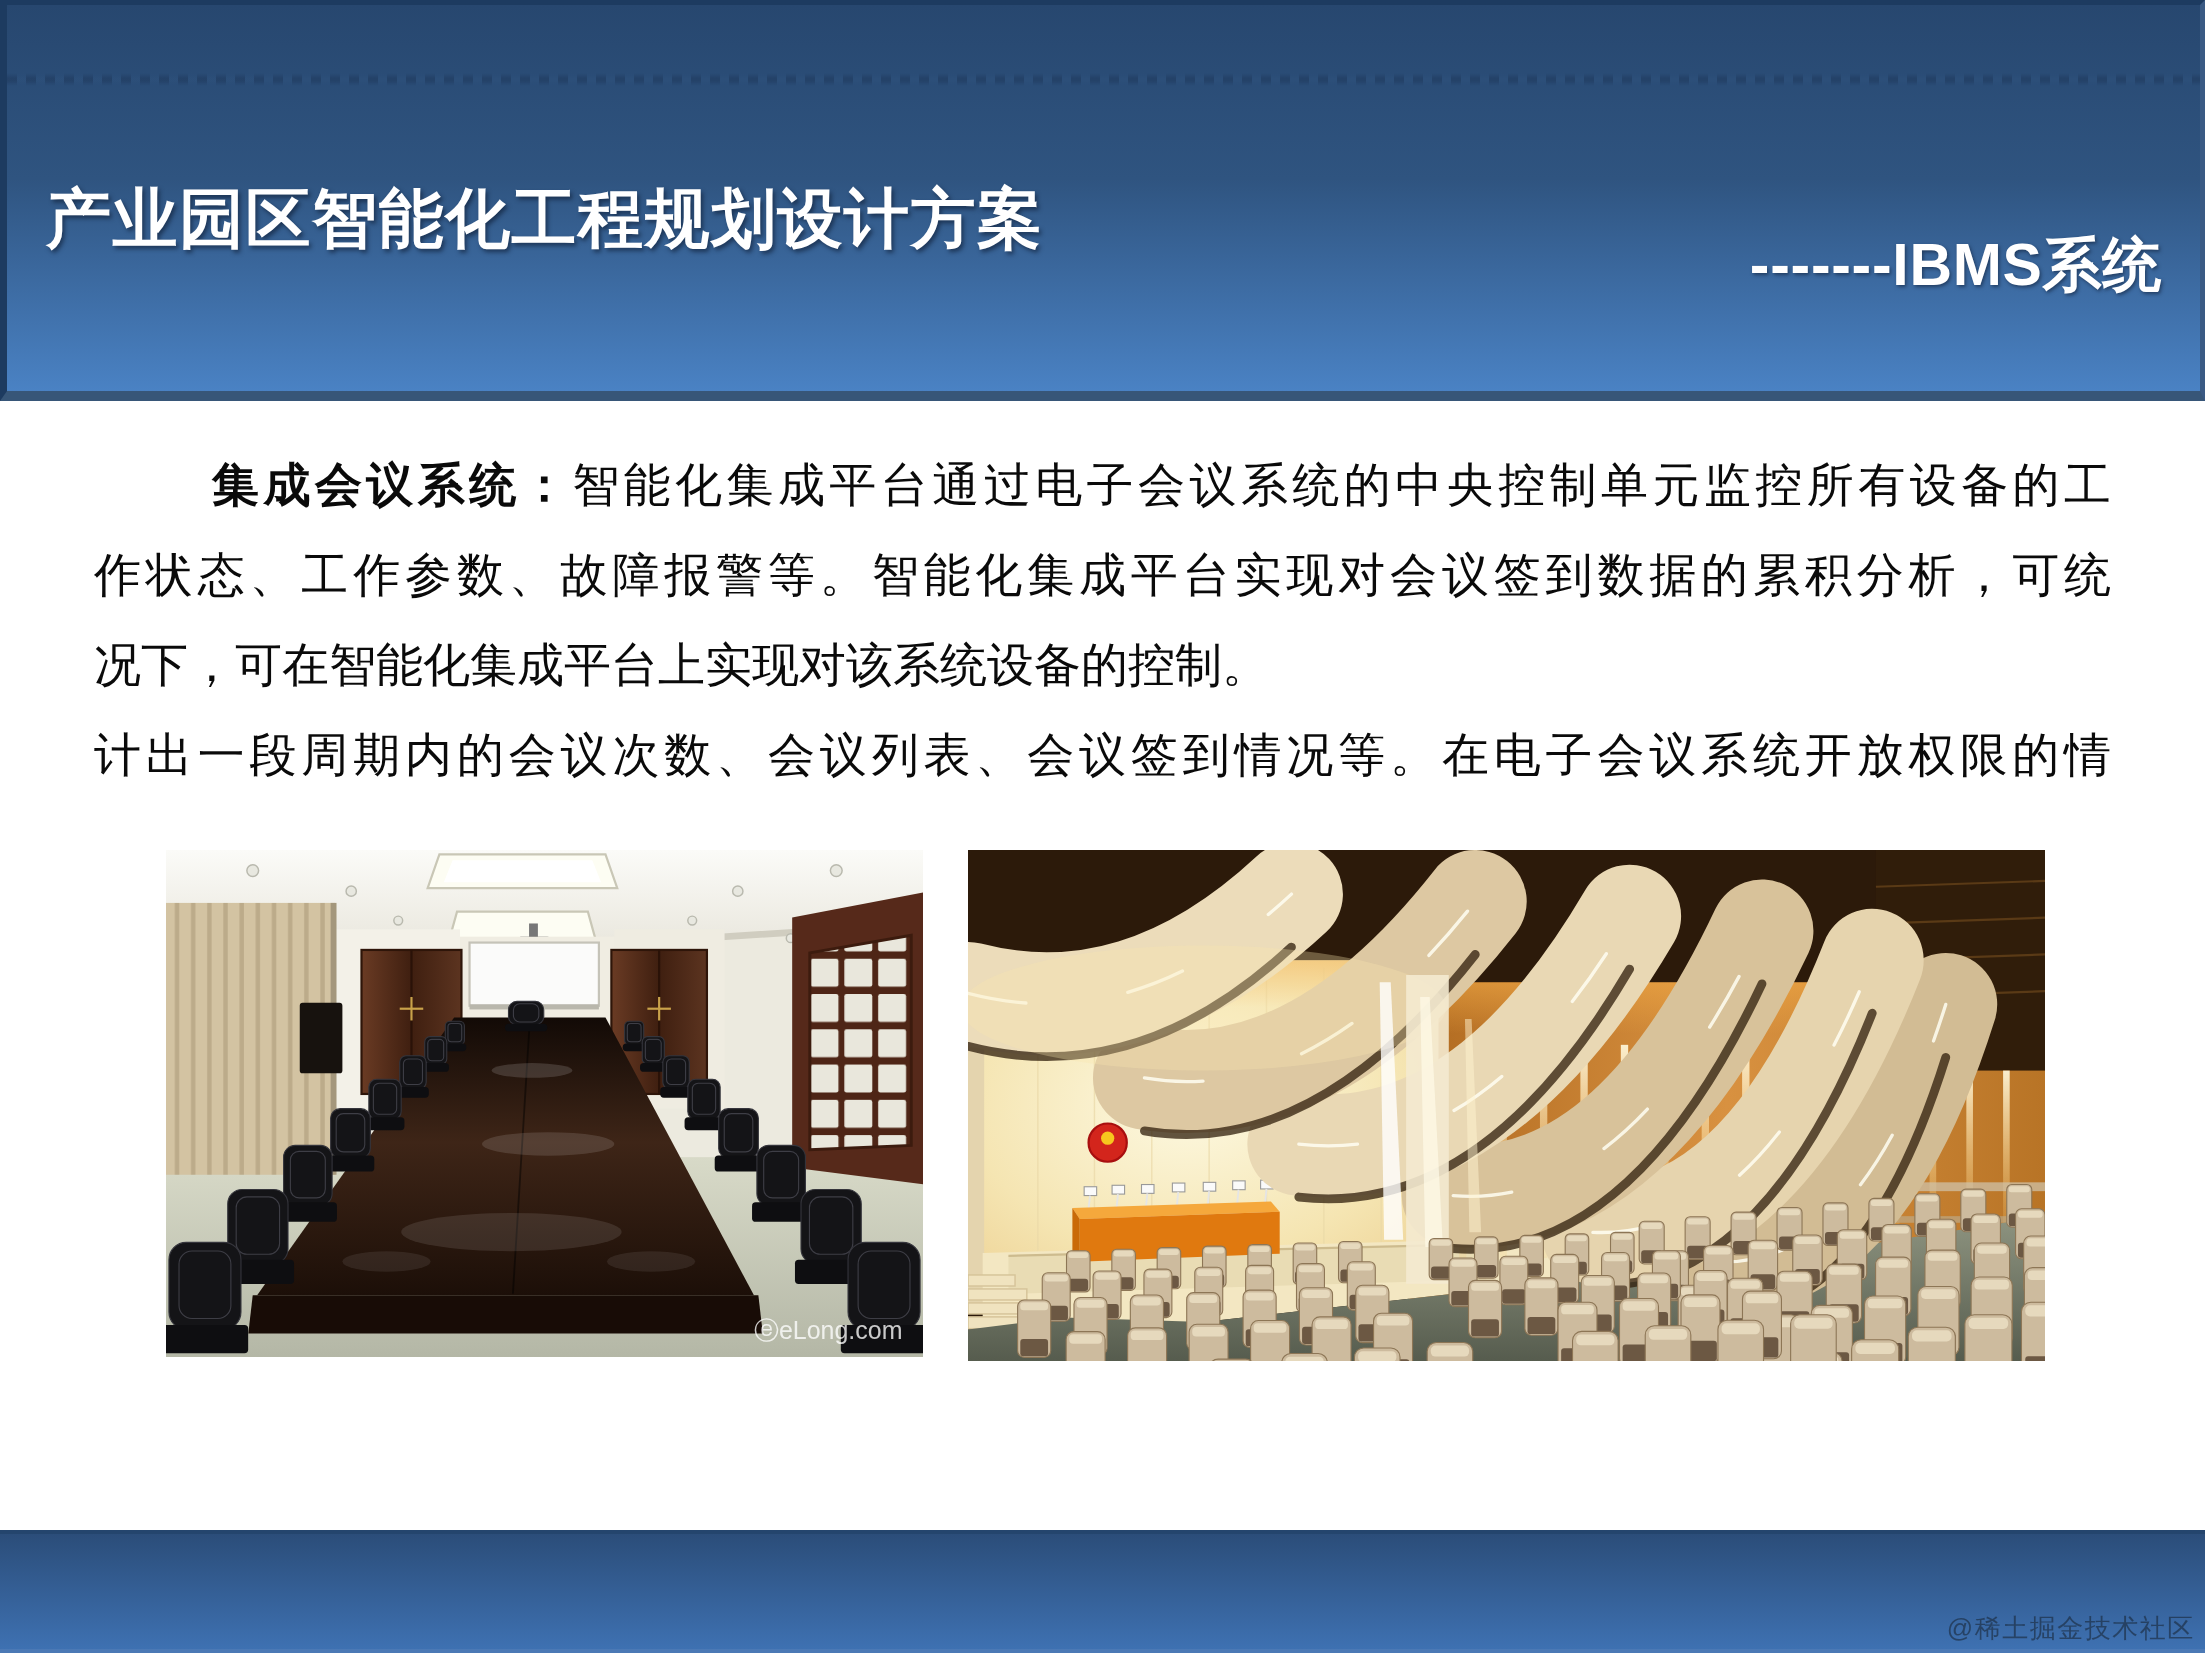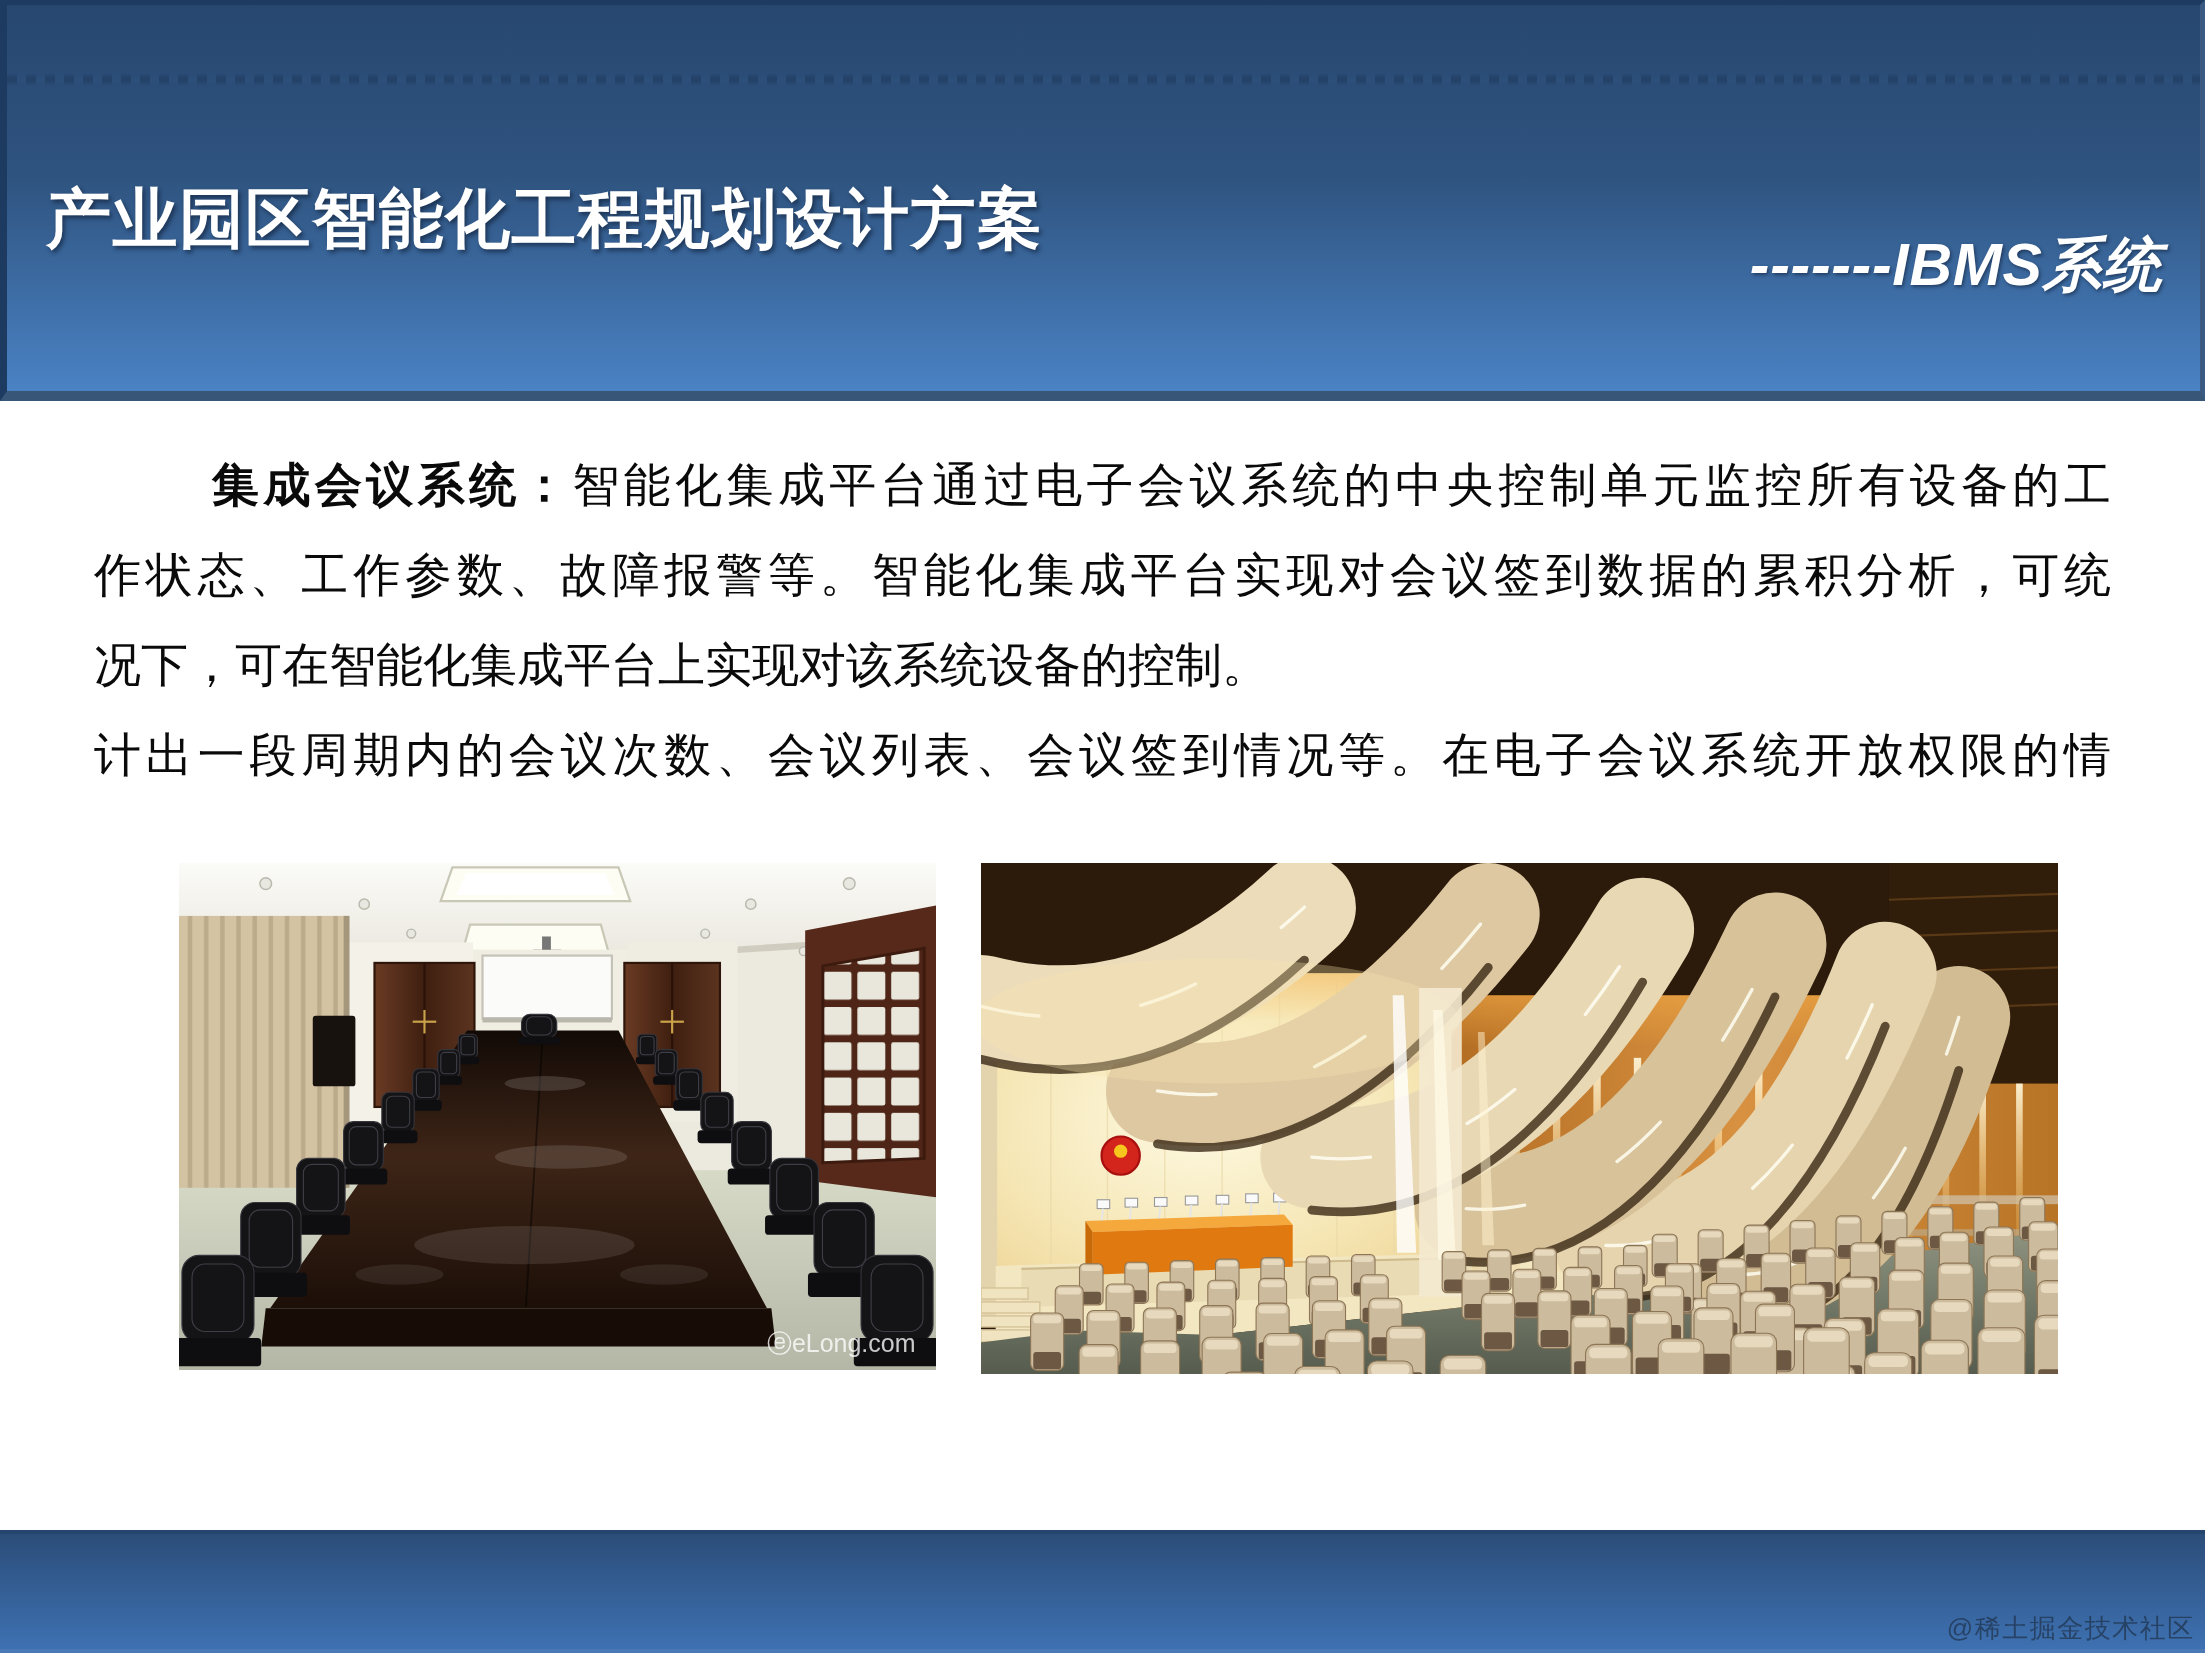--- a/index.html
+++ b/index.html
@@ -13,32 +13,32 @@
        border-right:5.9px solid #3a5a84;
        border-bottom:10.3px solid var(--header-bottom-strip,#375678);
        background:linear-gradient(180deg,var(--header-top,#27476f) 0%,var(--header-mid,#2f5480) 45%,var(--header-bottom,#4a82c4) 100%);}
   .hdr-texture{position:absolute;left:0;top:68px;width:100%;height:13.2px;opacity:.5;
        background:repeating-linear-gradient(90deg,rgba(16,32,58,.45) 0 9.6px,rgba(70,110,160,.12) 9.6px 19px);
        -webkit-mask-image:linear-gradient(180deg,transparent 0,#000 40%,#000 60%,transparent 100%);
        mask-image:linear-gradient(180deg,transparent 0,#000 40%,#000 60%,transparent 100%);}
   .title{position:absolute;left:19px;top:126px;font-size:65px;font-weight:bold;color:var(--title,#fff);
          letter-spacing:1.5px;text-shadow:2.2px 2.9px 4.4px rgba(10,20,40,.55);white-space:nowrap;margin-left:20px;}
   .subtitle{position:absolute;right:38px;top:221px;font-size:59px;font-weight:600;color:var(--title,#fff);
-         letter-spacing:0.7px;text-shadow:1.5px 2.2px 3.7px rgba(10,20,40,.5);white-space:nowrap;font-style:italic;}
+         letter-spacing:0.7px;text-shadow:1.5px 2.2px 3.7px rgba(10,20,40,.5);white-space:nowrap;}
 
   
   .bodytext{position:absolute;left:94px;top:440px;width:2017px;
             font-family:"Liberation Serif",serif;font-size:47px;line-height:90px;color:var(--text,#0a0a0a);}
   .bline{text-align:justify;text-align-last:justify;}
   .bline.last{text-align:left;text-align-last:left;}
   .bline.first{padding-left:118px;}
   .bline b{font-weight:bold;}
 
   
-  .photo{position:absolute;display:block;margin:16px;padding:0;}
+  .photo{position:absolute;display:block;margin:3px;padding:0;}
   .photo svg{display:block;width:100%;height:100%;}
   #photo-left{left:163px;top:847px;width:757px;height:507px;}
   #photo-right{left:965px;top:847px;width:1077px;height:511px;}
 
   
   .ftr{position:absolute;left:0;top:1530px;width:2205px;height:123px;box-sizing:border-box;
        border-top:4.4px solid #24456d;border-bottom:4.4px solid #4b79b5;
        background:linear-gradient(180deg,var(--footer-top,#2b4d79) 0%,var(--footer-bottom,#3e71b2) 100%);}
   .ftr .wm{position:absolute;right:10.3px;bottom:2.9px;font-size:26px;letter-spacing:1.5px;
        color:rgba(22,32,46,.55);font-family:"Liberation Sans",sans-serif;}

